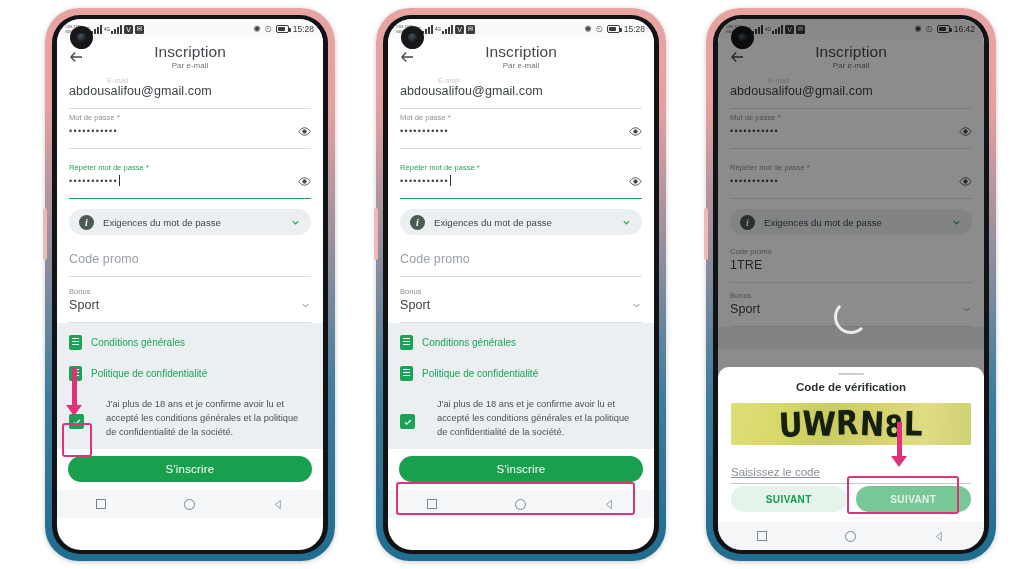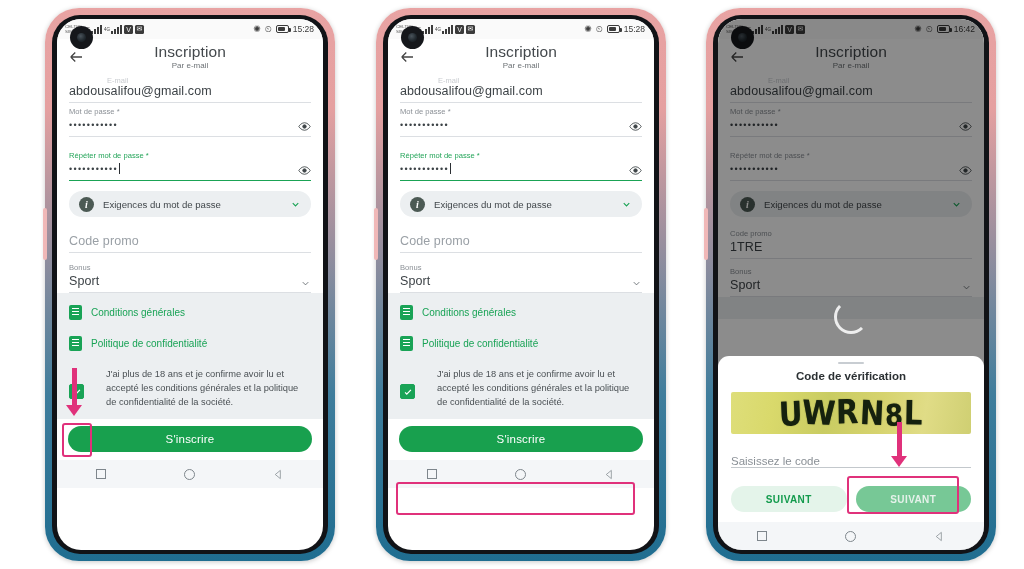--- a/index.html
+++ b/index.html
@@ -99,22 +99,22 @@
   }
   .title { font-size: 15.5px; color:#43484c; font-weight:400; line-height:17px; letter-spacing:.1px;}
   .subtitle { font-size: 8px; color:#6d7276; line-height:11px; }
 
   
   .form-card { background:#fff; padding: 0 12px; }
   .clip-label { font-size:7.5px; color:#c9ccd0; height:6px; overflow:hidden; line-height:8px; margin-top:2px;padding-left:38px;}
   .fld { padding-top: 4px; }
   .fld-label { font-size:7.6px; color:#8b9096; line-height:10px; }
   .fld-label.green { color:#25a55a; }
-  .fld-row { display:flex; align-items:flex-end; justify-content:space-between;
-             border-bottom:1px solid #dcdfe3; padding-bottom:3px; }
+  .fld-row { display:flex; align-items:center; justify-content:space-between;
+             border-bottom:1px solid #dcdfe3; padding-bottom:9px; }
   .fld-row.active { border-bottom:1.6px solid #1aa355; }
   .fld-val { font-size:12.5px; color:#3d4347; line-height:16px; letter-spacing:.1px;}
   .fld-val.dots { font-size:9px; letter-spacing:1.3px; color:#3d4347; }
   .fld-val.ph { color:#9aa0a6; }
   .caret { display:inline-block; width:1px; height:11px; background:#2b2f33; vertical-align:-2px; margin-left:1px;}
   .eye { width:13px; height:13px; color:#3f4548; flex:none; }
   .chev { width:11px; height:11px; color:#5a6166; flex:none; }
 
   .req-chip {
     margin: 10px 0 2px;
@@ -204,21 +204,21 @@
   }
   .captcha span i { font-style:normal; display:inline-block; }
   .captcha span i:nth-child(1){transform:rotate(-3deg) translateY(1px);}
   .captcha span i:nth-child(2){transform:rotate(2deg) scaleX(1.05);}
   .captcha span i:nth-child(3){transform:rotate(-1deg) translateY(-1px);}
   .captcha span i:nth-child(4){transform:rotate(3deg);}
   .captcha span i:nth-child(5){transform:rotate(-2deg) translateY(1px);font-size:26px;}
   .captcha span i:nth-child(6){transform:rotate(1deg);}
   .code-input {
     font-size:11.5px; color:#8a9096; border-bottom:1px solid #c3c8cc;
-    margin-bottom:18px;
+    padding-bottom:5px; margin-bottom:2px;text-decoration:underline;
   }
   .sheet-btns { display:flex; gap:9px; }
   .btn-sec, .btn-pri {
     flex:1; height:26px; border-radius:14px;
     display:flex;align-items:center;justify-content:center;
     font-size:10px; font-weight:bold; letter-spacing:.4px;
   }
   .btn-sec { background:#e4f4ea; color:#139b4d; }
   .btn-pri { background:#77c896; color:#e5f2ea; }
 </style>

